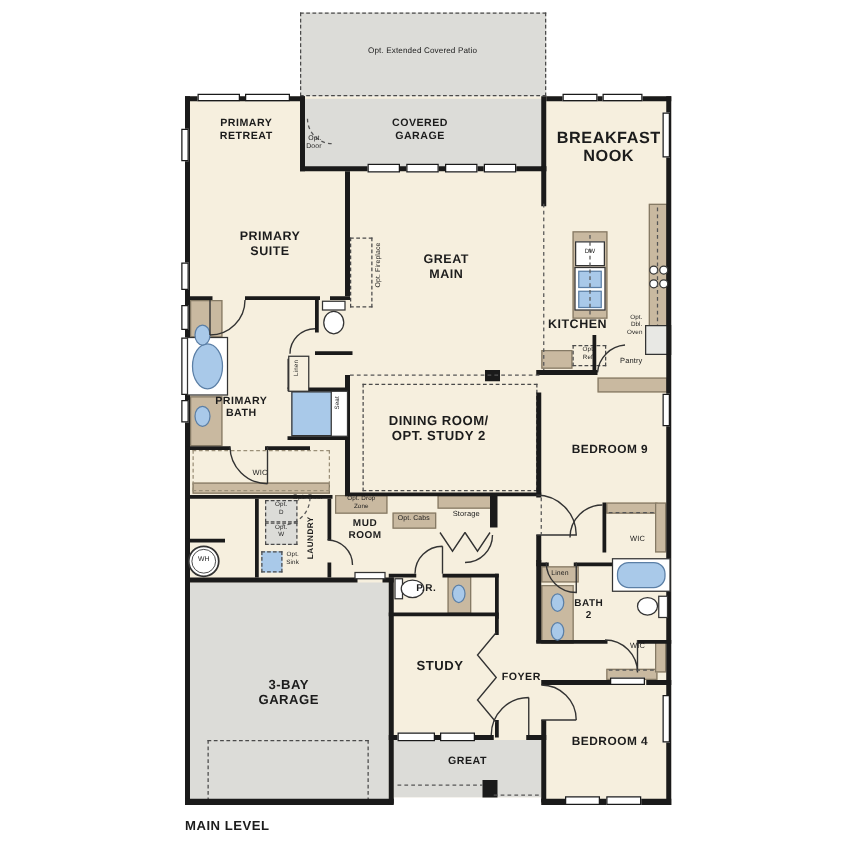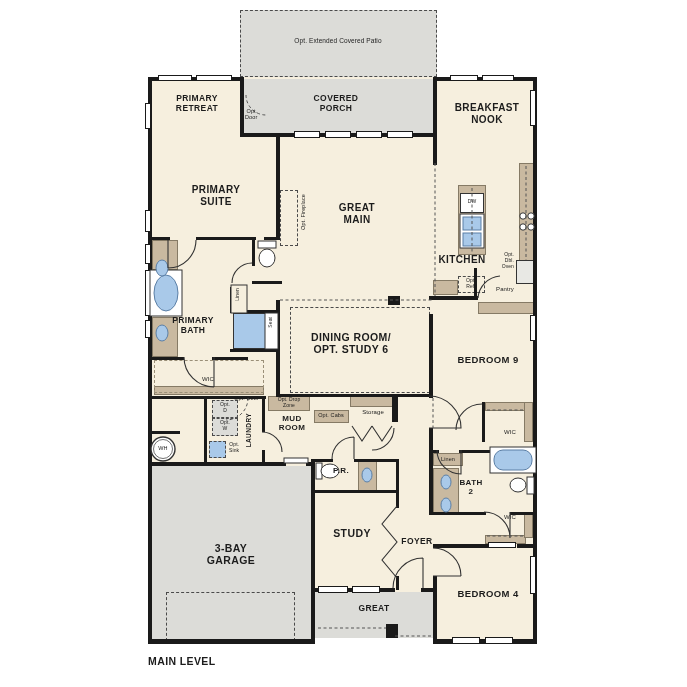--- a/index.html
+++ b/index.html
@@ -89,47 +89,47 @@
       <path d="M248 398 A22 22 0 0 1 226 420" fill="none" stroke="#555" stroke-width="1" stroke-dasharray="3 2.5"></path>
       <path d="M472 188 V253" fill="none" stroke="#555" stroke-width="1" stroke-dasharray="3 2.5"></path>
       <path d="M526 166 V260" fill="none" stroke="#555" stroke-width="1" stroke-dasharray="3 2.5"></path>
       <path d="M318 628 H386 M395 636 H433" fill="none" stroke="#555" stroke-width="1" stroke-dasharray="3 2.5"></path>
       <path d="M487 410 H523 M487 536 H523" fill="none" stroke="#555" stroke-width="1" stroke-dasharray="3 2.5"></path>
       <path d="M433 398 V428" fill="none" stroke="#555" stroke-width="1" stroke-dasharray="3 2.5"></path>
     </svg>
 
   <span class="lbl c n" style="left:338px;top:37px;font-size:6.5px">Opt. Extended Covered Patio</span>
   <span class="lbl c" style="left:336px;top:93px;font-size:8.5px">COVERED
-PORCH</span>
+GARAGE</span>
   <span class="lbl la n" style="left:245px;top:108px;font-size:5.5px">Opt.
 Door</span>
   <span class="lbl c" style="left:197px;top:93px;font-size:8.5px">PRIMARY
 RETREAT</span>
-  <span class="lbl c" style="left:487px;top:102px;font-size:10px">BREAKFAST
+  <span class="lbl c" style="left:487px;top:102px;font-size:13px">BREAKFAST
 NOOK</span>
   <span class="lbl c" style="left:216px;top:184px;font-size:10px">PRIMARY
 SUITE</span>
   <span class="lbl c" style="left:357px;top:202px;font-size:10px">GREAT
 MAIN</span>
   <span class="lbl v n" style="left:300px;top:194px;font-size:5.5px">Opt. Fireplace</span>
   <span class="lbl c" style="left:462px;top:254px;font-size:10px">KITCHEN</span>
   <span class="lbl c n" style="left:472px;top:199px;font-size:5px">DW</span>
   <span class="lbl ra n" style="left:490px;top:252px;width:24px;font-size:5px">Opt.
 Dbl.
 Oven</span>
   <span class="lbl c n" style="left:471px;top:278px;font-size:5px">Opt.
 Ref.</span>
   <span class="lbl c n" style="left:505px;top:286px;font-size:6px">Pantry</span>
   <span class="lbl c" style="left:193px;top:315px;font-size:8.5px">PRIMARY
 BATH</span>
   <span class="lbl v n" style="left:235px;top:288px;font-size:5px">Linen</span>
   <span class="lbl v n" style="left:268px;top:317px;font-size:5px">Seat</span>
   <span class="lbl c n" style="left:208px;top:376px;font-size:6px">WIC</span>
   <span class="lbl c" style="left:351px;top:331px;font-size:10.5px">DINING ROOM/
-OPT. STUDY 6</span>
+OPT. STUDY 2</span>
   <span class="lbl c" style="left:488px;top:354px;font-size:9.5px">BEDROOM 9</span>
   <span class="lbl la n" style="left:234px;top:395px;font-size:5.5px">Opt. Door</span>
   <span class="lbl c n" style="left:225px;top:402px;font-size:5px">Opt.
 D</span>
   <span class="lbl c n" style="left:225px;top:420px;font-size:5px">Opt.
 W</span>
   <span class="lbl v" style="left:245px;top:413px;font-size:6.5px">LAUNDRY</span>
   <span class="lbl la n" style="left:229px;top:442px;font-size:5px">Opt.
 Sink</span>
   <span class="lbl c n" style="left:163px;top:445px;font-size:5.5px">WH</span>

